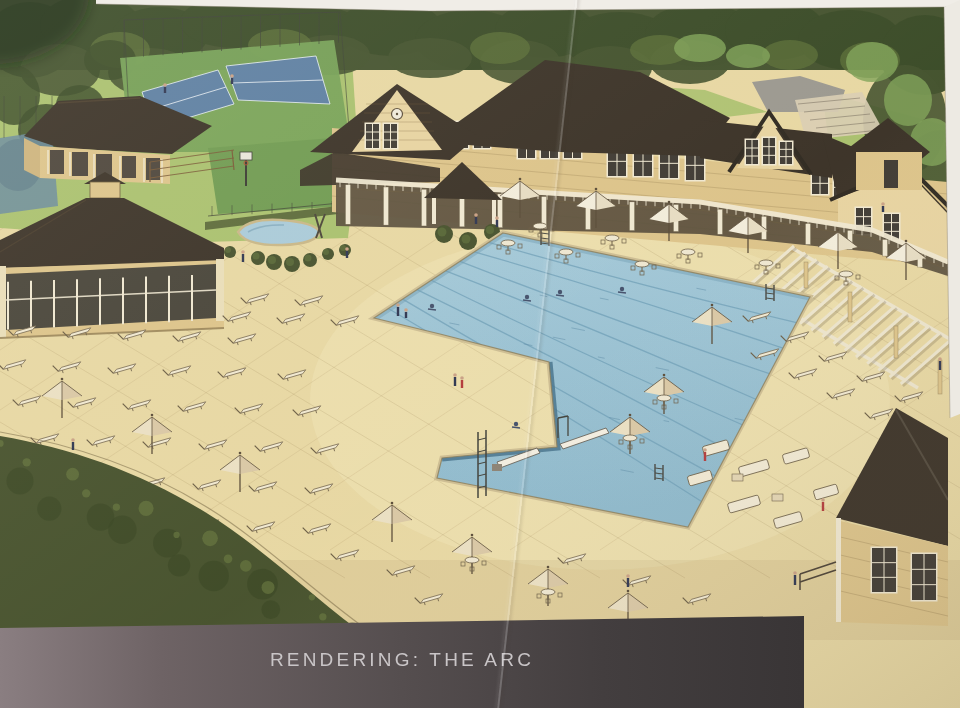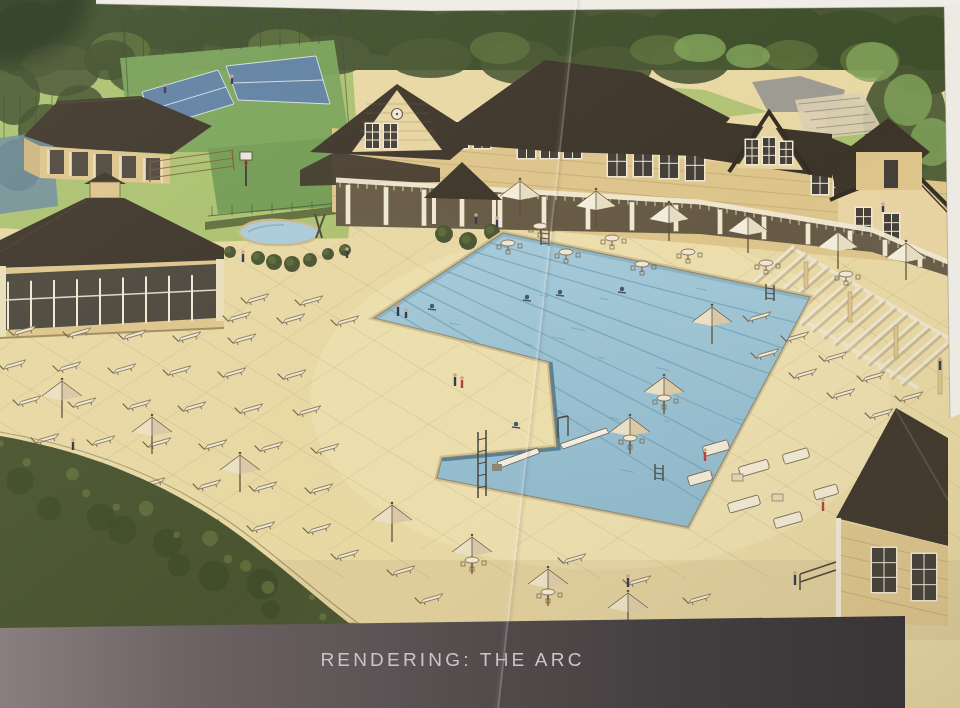--- a/index.html
+++ b/index.html
@@ -1,19 +1,19 @@
 <!DOCTYPE html>
 <html style="--p-paper: #f0ede7; --p-deck: #e7d7a2; --p-water: #a5c9d8; --p-water_deep: #8db8cb; --p-lane: #6e9db6; --p-roof: #3a3126; --p-roof_light: #4a3d2c; --p-wall: #dcc389; --p-wall_light: #e7d3a0; --p-trim: #efe7d0; --p-glass: #3f3a33; --p-tree: #44522e; --p-tree_light: #7fa257; --p-lawn: #a9c06d; --p-court_blue: #5c7ea1; --p-court_green: #76a156; --p-shrub: #46512c; --p-pergola: #ece4cc; --p-person_navy: #2e3550; --p-person_red: #b23a3a; --p-skin: #c9a084;"><head>
 <meta charset="utf-8">
 <style>
   html,body{margin:0;padding:0;background:#c9c6c0;}
   #stage{position:relative;width:960px;height:708px;overflow:hidden;background:#e7d7a2;
          font-family:"Liberation Sans",sans-serif;}
   #art{position:absolute;left:0;top:0;}
-  #banner{position:absolute;left:0;top:616px;width:905px;height:92px;
+  #banner{position:absolute;left:0;top:616px;width:804px;height:92px;
           display:flex;align-items:center;justify-content:center;
           clip-path:polygon(0 12px,100% 0,100% 100%,0 100%);}
   #banner span{font-size:19px;letter-spacing:3.2px;font-weight:400;padding-bottom:4px;}
   #crease{position:absolute;left:576px;top:-6px;width:2px;height:730px;
           background:rgba(255,255,255,0.22);
           box-shadow:2px 0 3px rgba(70,60,50,0.18), -2px 0 3px rgba(255,255,255,0.10);
           transform-origin:top left;transform:rotate(6.3deg);pointer-events:none;}
 </style>
 </head>
 <body>

